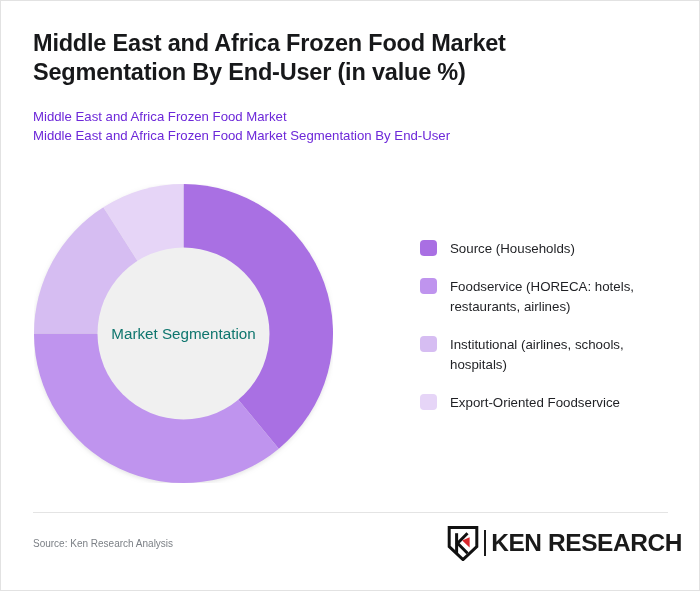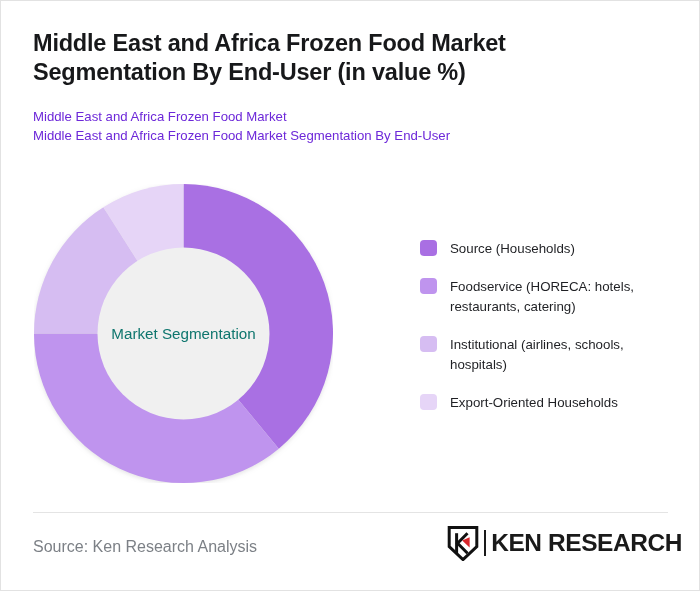--- a/index.html
+++ b/index.html
@@ -99,21 +99,21 @@
     left: 32px;
     top: 511px;
     width: 635px;
     height: 1px;
     background: #e4e4e4;
   }
   .source-text {
     position: absolute;
     left: 32px;
     top: 537px;
-    font-size: 16px;
+    font-size: 10px;
     color: #7c8086;
   }
   .brand {
     position: absolute;
     right: 19px;
     top: 524px;
     display: flex;
     align-items: center;
     height: 36px;
   }
@@ -162,29 +162,29 @@
     <div class="donut-center-label">Market Segmentation</div>
   </div>
 
   <div class="legend" id="legend-root">
       <div class="legend-item">
         <span class="legend-swatch" style="background: rgb(169, 111, 227);"></span>
         <span class="legend-label">Source (Households)</span>
       </div>
       <div class="legend-item">
         <span class="legend-swatch" style="background: rgb(191, 148, 238);"></span>
-        <span class="legend-label">Foodservice (HORECA: hotels, restaurants, catering)</span>
+        <span class="legend-label">Foodservice (HORECA: hotels, restaurants, airlines)</span>
       </div>
       <div class="legend-item">
         <span class="legend-swatch" style="background: rgb(214, 189, 242);"></span>
         <span class="legend-label">Institutional (airlines, schools, hospitals)</span>
       </div>
       <div class="legend-item">
         <span class="legend-swatch" style="background: rgb(230, 213, 247);"></span>
-        <span class="legend-label">Export-Oriented Households</span>
+        <span class="legend-label">Export-Oriented Foodservice</span>
       </div>
     </div>
 
   <div class="footer-divider"></div>
   <div class="source-text">Source: Ken Research Analysis</div>
 
   <div class="brand">
     <svg class="brand-mark" viewBox="0 0 32 35">
       <path d="M2.2 1.6 H29.8 V20.5 L16 33.6 L2.2 20.5 Z" fill="none" stroke="#111111" stroke-width="3"></path>
       <path d="M9.6 7.2 V27.2" stroke="#111111" stroke-width="3" fill="none"></path>

